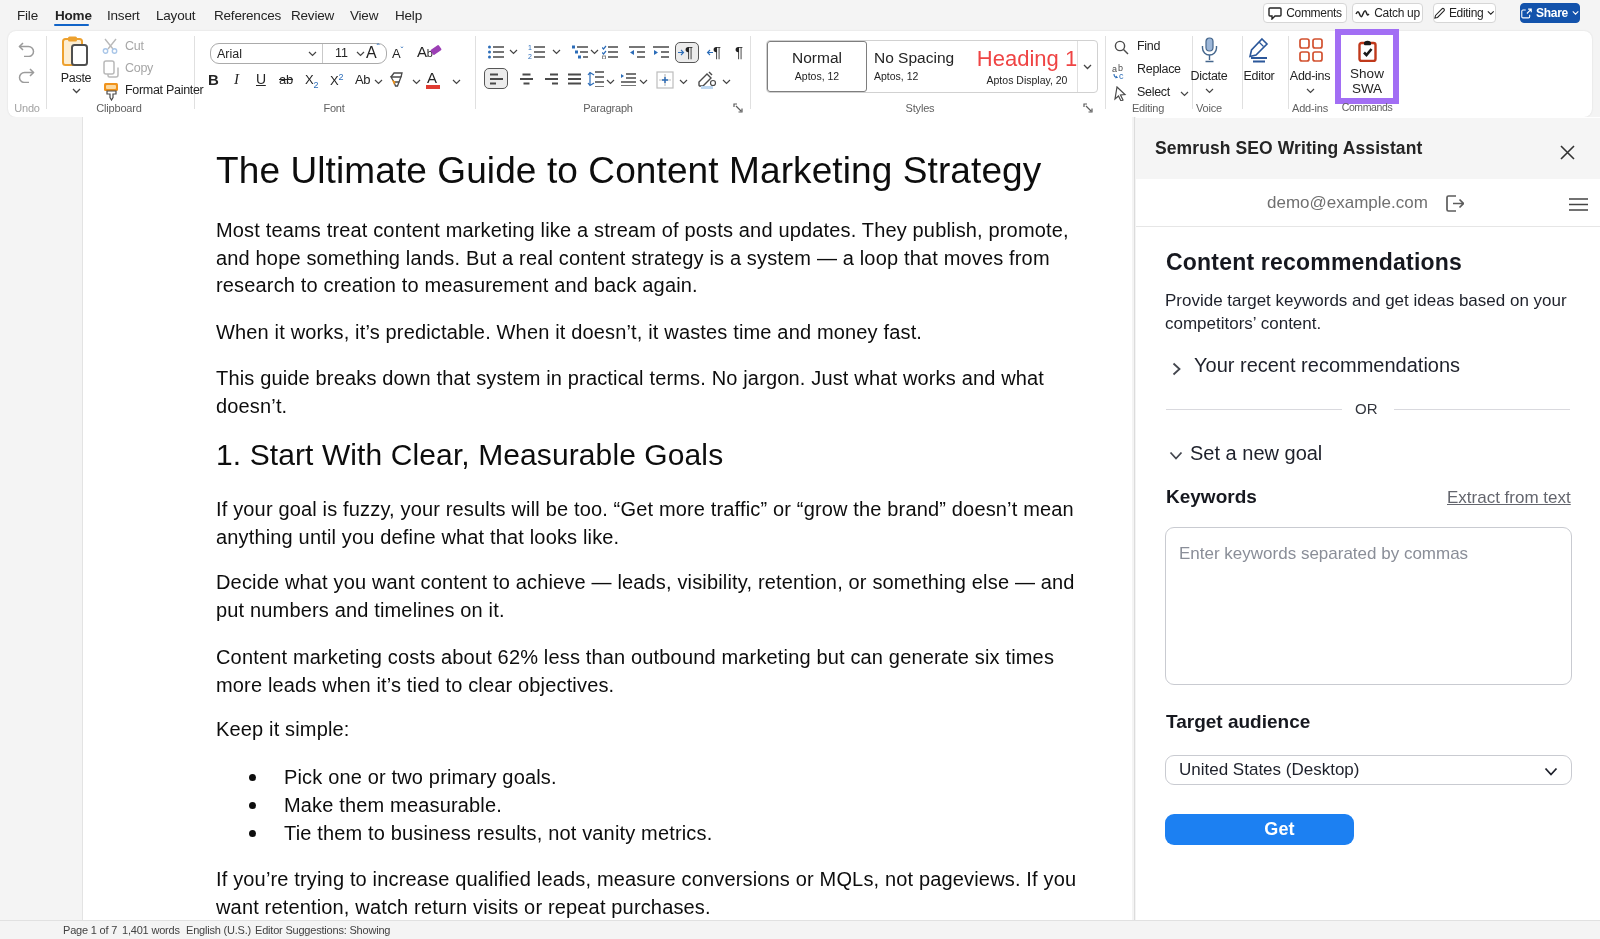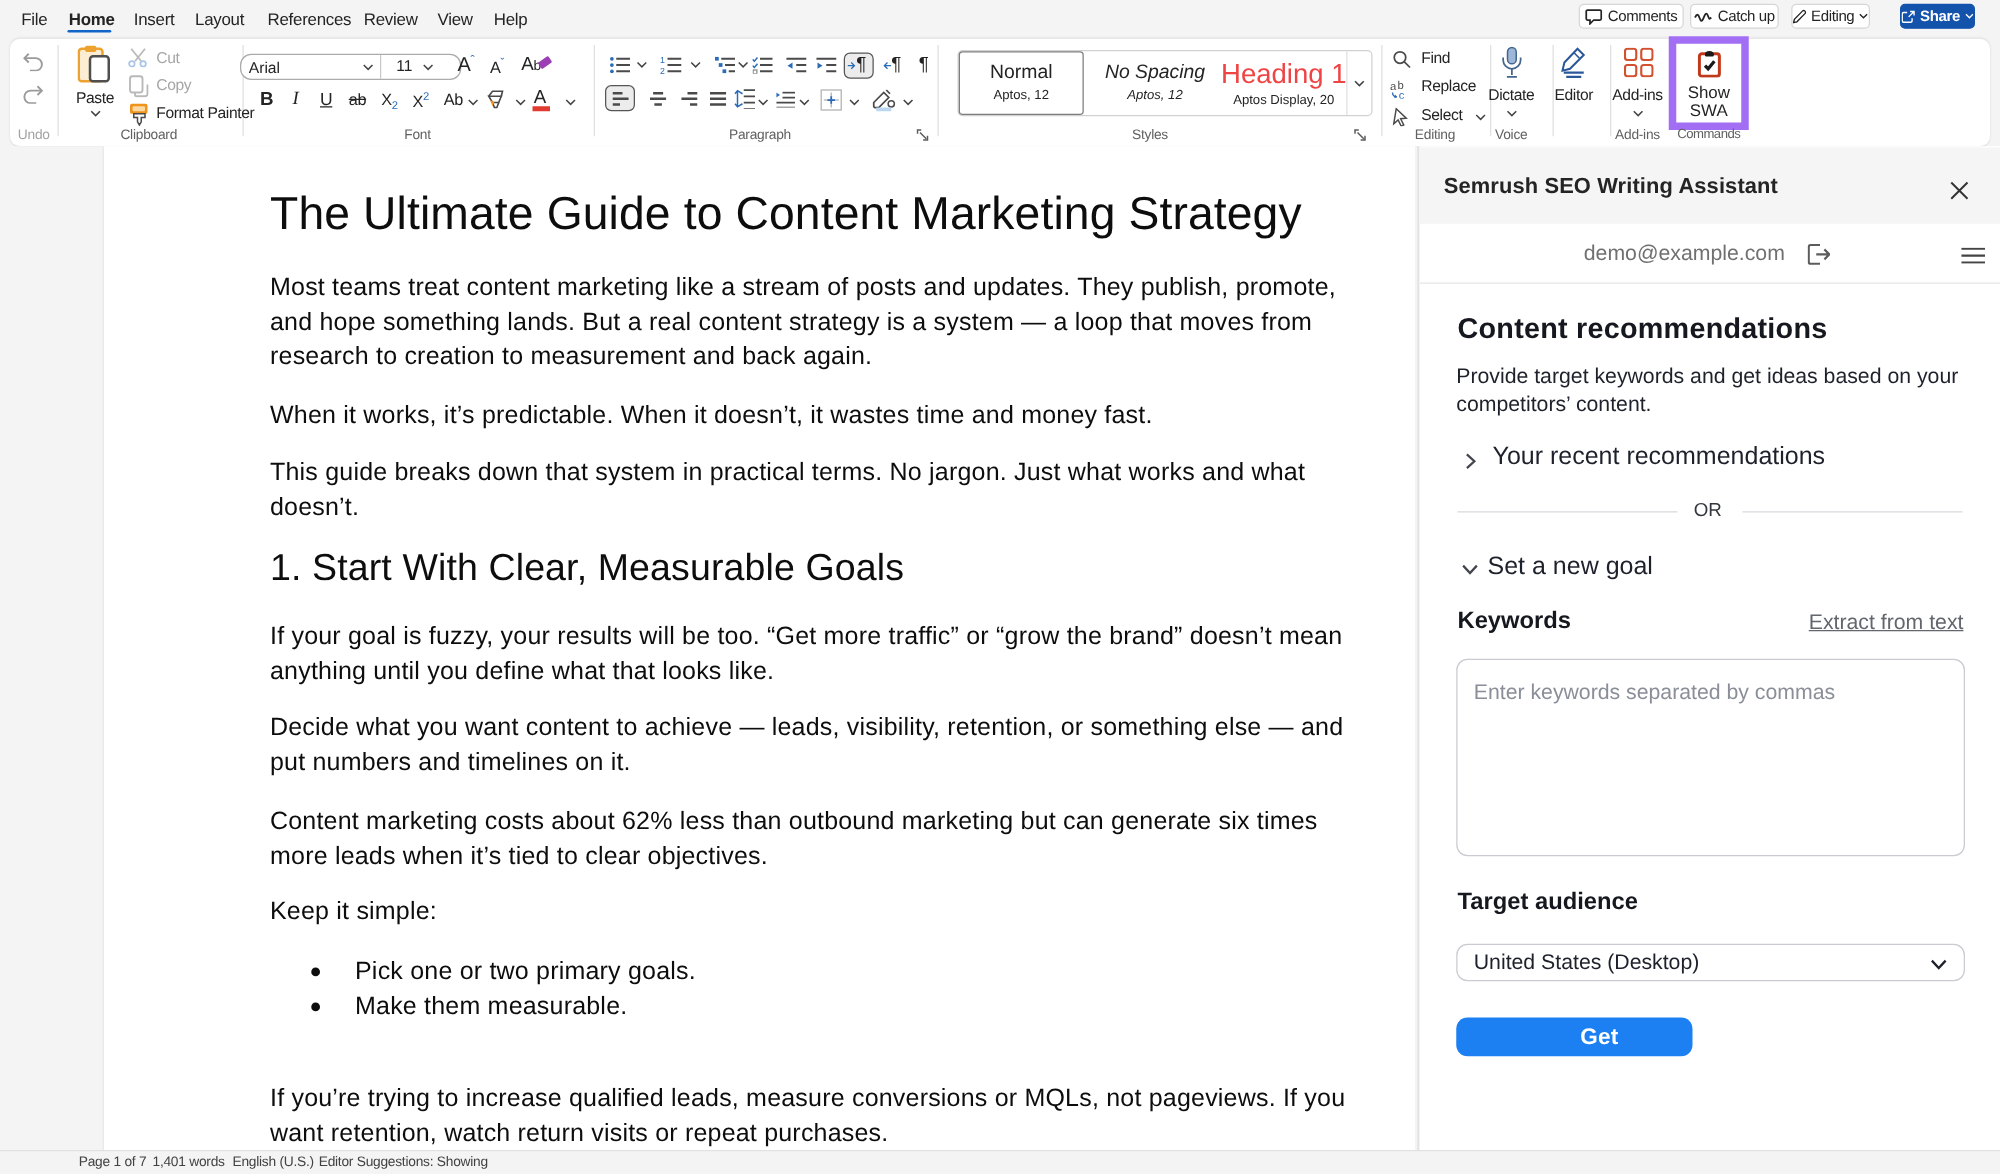--- a/index.html
+++ b/index.html
@@ -131,21 +131,21 @@
     </svg>
   <div class="ricon-txt gray" style="left:117px; top:30px;">Copy</div>
   <svg class="abs" style="left:95px; top:51px;" width="17" height="19" viewBox="0 0 17 19">
       <rect x="1" y="1" width="14" height="8" rx="1.5" fill="#f0931b"></rect>
       <rect x="3" y="3" width="10" height="4" rx="1" fill="#fbd9a0"></rect>
       <path d="M4 9h9v3H10v3.5L8.5 18 7 15.5V12H4z" fill="#fff" stroke="#4a4a4a" stroke-width="1.2"></path>
     </svg>
   <div class="ricon-txt" style="left:117px; top:52px;">Format Painter</div>
   <div class="rlabel" style="left:111px;">Clipboard</div>
 
-  <div class="combo" style="left:184px; top:12px; width:177px; height:21px; border-radius:9px; border-color:#ababab;">Arial<svg style="position:absolute; left:97px; top:7px;" width="9" height="6" viewBox="0 0 9 6">
+  <div class="combo" style="left:202px; top:12px; width:177px; height:21px; border-radius:9px; border-color:#ababab;">Arial<svg style="position:absolute; left:97px; top:7px;" width="9" height="6" viewBox="0 0 9 6">
         <path d="M1 1l3.5 3.5L8 1" fill="none" stroke="#444" stroke-width="1.2"></path>
       </svg><span style="position:absolute; left:111px; top:0; width:1px; height:19px; background:#c9c9c9;"></span><span style="position:absolute; left:124px; top:2px;">11</span><svg style="position:absolute; left:145px; top:7px;" width="9" height="6" viewBox="0 0 9 6">
         <path d="M1 1l3.5 3.5L8 1" fill="none" stroke="#444" stroke-width="1.2"></path>
       </svg></div>
   <div class="ricon-txt" style="left:358px; top:12px; font-size:16px;">A<span style="font-size:10px; color:#2b6cb8; vertical-align:6px;">ˆ</span></div>
   <div class="ricon-txt" style="left:384px; top:14px; font-size:13px;">A<span style="font-size:9px; color:#2b6cb8; vertical-align:5px;">ˇ</span></div>
   <div class="ricon-txt" style="left:409px; top:12px; font-size:15px;">A<span style="font-size:11px;">b</span></div>
     <div class="abs" style="left:423px; top:16px; width:10px; height:6px; background:#9c3fb5; border-radius:1px; transform:rotate(-35deg);"></div>
 
   <div class="ricon-txt" style="left:200px; top:40px; font-weight:700; font-size:15px;">B</div>
@@ -275,21 +275,21 @@
   <svg class="abs" style="left:725px; top:72px;" width="11" height="11" viewBox="0 0 11 11">
       <path d="M1 4V1h3M3 3l5 5M9 5.5V9H5.5" stroke="#5c5c5c" stroke-width="1.2" fill="none"></path>
     </svg>
 
   <div id="stylesbox"></div>
   <div class="abs" style="left:759px; top:10px; width:100px; height:51px; border:1.5px solid #7e7e7e; border-radius:3px; background:#fff; z-index:2;"></div>
   <div class="abs" style="left:759px; top:10px; width:100px; text-align:center; z-index:3;">
       <div style="font-size:15.5px; color:#242424; margin-top:8px;">Normal</div>
       <div style="font-size:10.5px; color:#242424; margin-top:3px;">Aptos, 12</div>
     </div>
-  <div class="abs" style="left:866px; top:10px; width:100px; text-align:center; z-index:3;font-style:italic;">
+  <div class="abs" style="left:866px; top:10px; width:100px; text-align:left; z-index:3;">
       <div style="font-size:15.5px; color:#242424; margin-top:8px;">No Spacing</div>
       <div style="font-size:10.5px; color:#242424; margin-top:3px;">Aptos, 12</div>
     </div>
   <div class="abs" style="left:957px; top:10px; width:124px; text-align:center; z-index:3;">
       <div style="font-size:22px; color:#ef4444; margin-top:5px; white-space:nowrap;">Heading 1</div>
       <div style="font-size:10.5px; color:#242424; margin-top:2px; white-space:nowrap;">Aptos Display, 20</div>
     </div>
   <div class="abs" style="left:1069px; top:10px; width:1px; height:51px; background:#e0e0e0; z-index:3;"></div>
   <svg class="abs" style="left:1075px; top:33px; z-index:3;" width="9" height="6" viewBox="0 0 9 6">
       <path d="M1 1l3.5 3.5L8 1" fill="none" stroke="#444" stroke-width="1.3"></path>
@@ -374,20 +374,21 @@
 <div class="doc body-t" style="top:319px;">When it works, it’s predictable. When it doesn’t, it wastes time and money fast.</div>
 <div class="doc body-t" style="top:365px;">This guide breaks down that system in practical terms. No jargon. Just what works and what<br>doesn’t.</div>
 <div class="doc" id="dh2" style="top:438px;">1. Start With Clear, Measurable Goals</div>
 <div class="doc body-t" style="top:496px;">If your goal is fuzzy, your results will be too. “Get more traffic” or “grow the brand” doesn’t mean<br>anything until you define what that looks like.</div>
 <div class="doc body-t" style="top:569px;">Decide what you want content to achieve — leads, visibility, retention, or something else — and<br>put numbers and timelines on it.</div>
 <div class="doc body-t" style="top:644px;">Content marketing costs about 62% less than outbound marketing but can generate six times<br>more leads when it’s tied to clear objectives.</div>
 <div class="doc body-t" style="top:716px;">Keep it simple:</div>
 <ul class="doc body-t bullets" style="top:763px;">
   <li>Pick one or two primary goals.</li>
   <li>Make them measurable.</li>
+  <li>Tie them to business results, not vanity metrics.</li>
 </ul>
 <div class="doc body-t" style="top:866px;">If you’re trying to increase qualified leads, measure conversions or MQLs, not pageviews. If you<br>want retention, watch return visits or repeat purchases.</div>
 
 <div id="panel">
   <div id="phead">
       <h1>Semrush SEO Writing Assistant</h1>
     <svg style="position:absolute; left:424px; top:27px;" width="15" height="15" viewBox="0 0 15 15">
         <path d="M1 1l13 13M14 1L1 14" stroke="#333" stroke-width="1.6"></path>
       </svg>
   </div>

